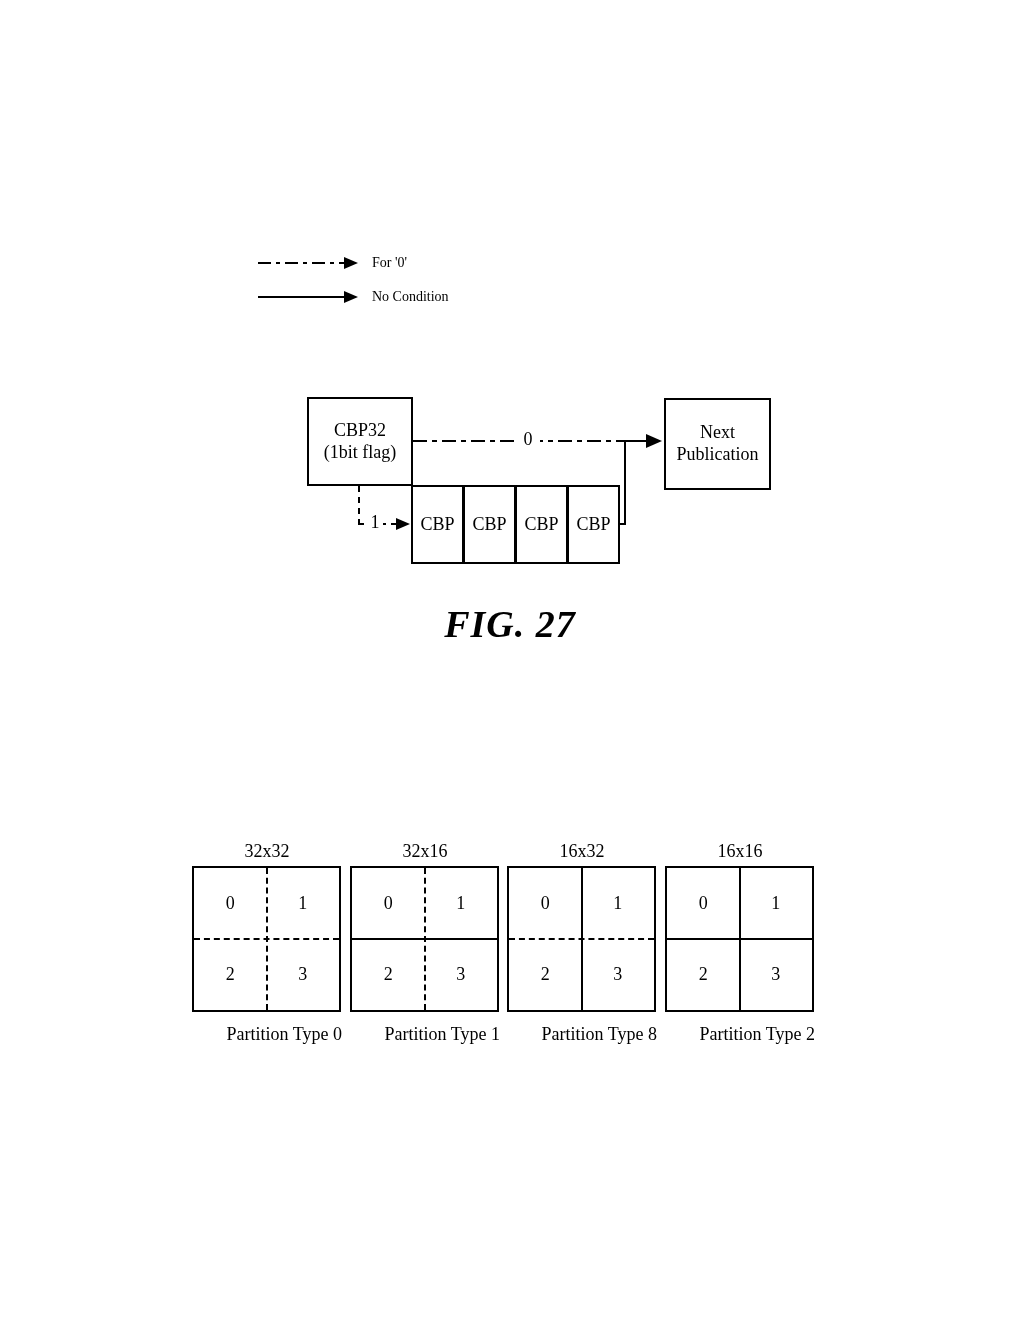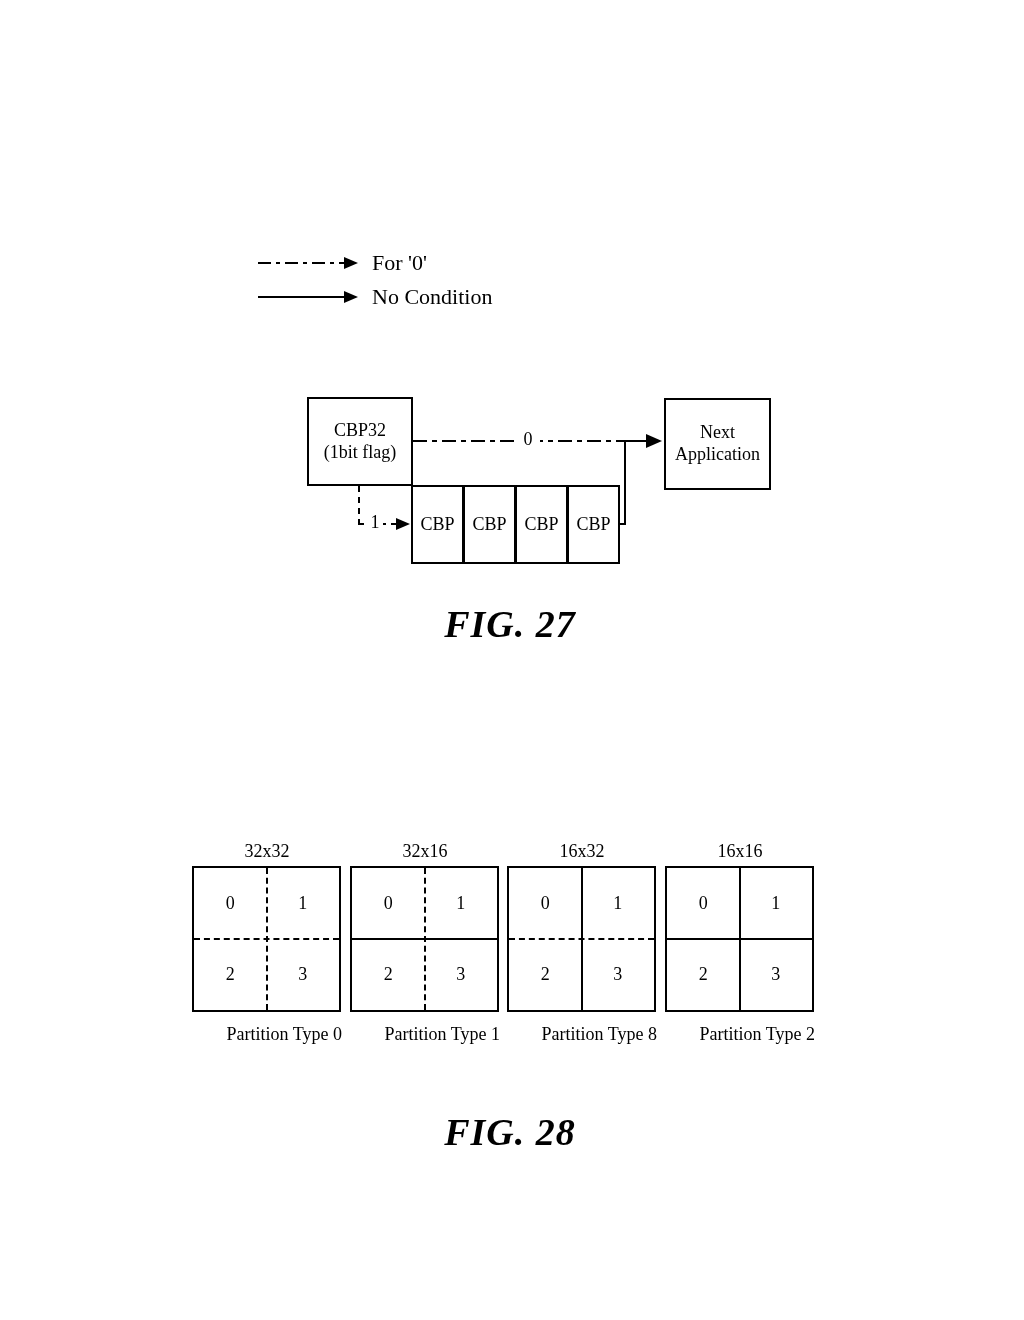--- a/index.html
+++ b/index.html
@@ -83,21 +83,21 @@
   .legend-arrow {
     position: absolute;
     left: 86px;
     top: 0px;
     width: 0; height: 0;
     border-top: 6px solid transparent;
     border-bottom: 6px solid transparent;
     border-left: 14px solid #000;
   }
   .legend-label {
-    font-size: 22px;
+    font-size: 14px;
     margin-left: 14px;
     white-space: nowrap;
   }
 
   
   .fig27 {
     position: absolute;
     left: 0; top: 4px;
     width: 1024px;
     height: 680px;
@@ -373,21 +373,21 @@
     <div class="cbp-cell" id="cbp-2">CBP</div>
     <div class="cbp-cell" id="cbp-3">CBP</div>
 
     <div class="return-horiz"></div>
     <div class="return-vert"></div>
     <div class="return-top"></div>
 
     <div class="box" id="next-mb-box">
       <div>
         <div>Next</div>
-        <div>Application</div>
+        <div>Publication</div>
       </div>
     </div>
 
   </div>
 
   <div class="fig-caption" id="fig27-caption">FIG. 27</div>
 
   <div class="fig28">
 
     <div class="part-group" id="part-0">
@@ -437,15 +437,14 @@
         <span class="part-quad q2">2</span>
         <span class="part-quad q3">3</span>
         <span class="divider-v solid"></span>
         <span class="divider-h solid"></span>
       </div>
       <div class="part-label">Partition Type 2</div>
     </div>
 
   </div>
 
-  <div class="fig-caption" id="fig28-caption">FIG. 28</div>
 
 </div>
 
 </body></html>

